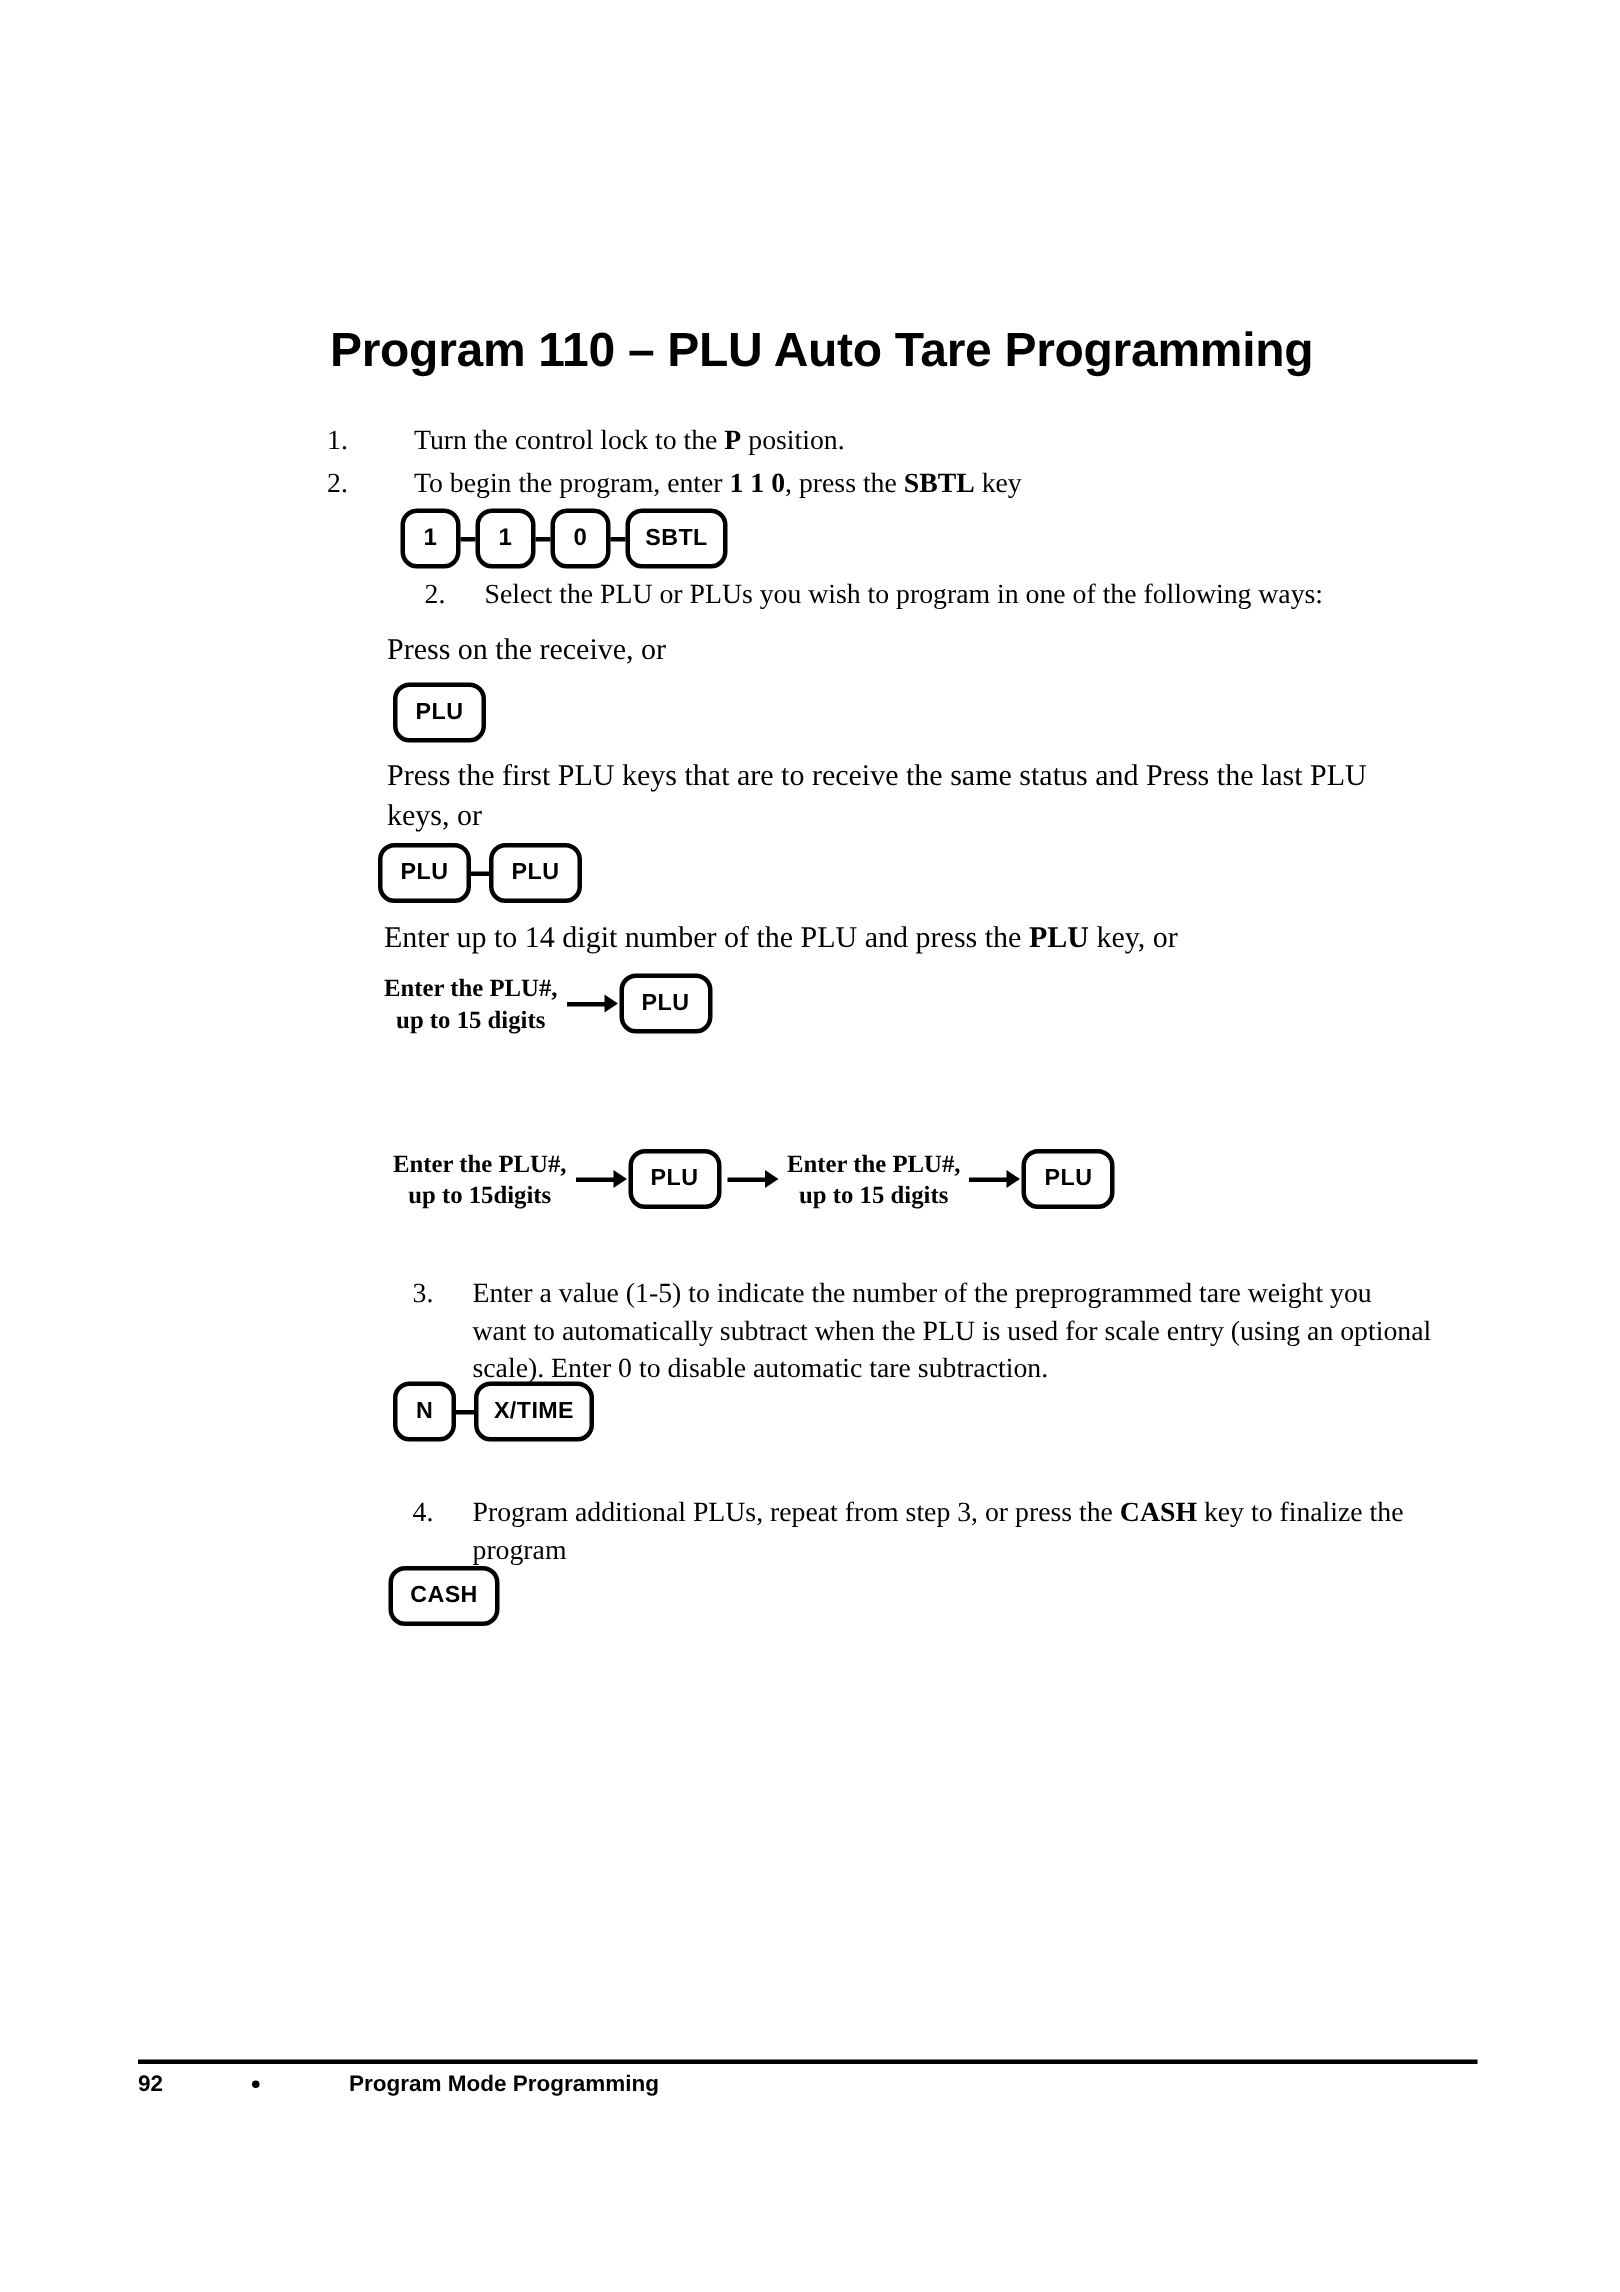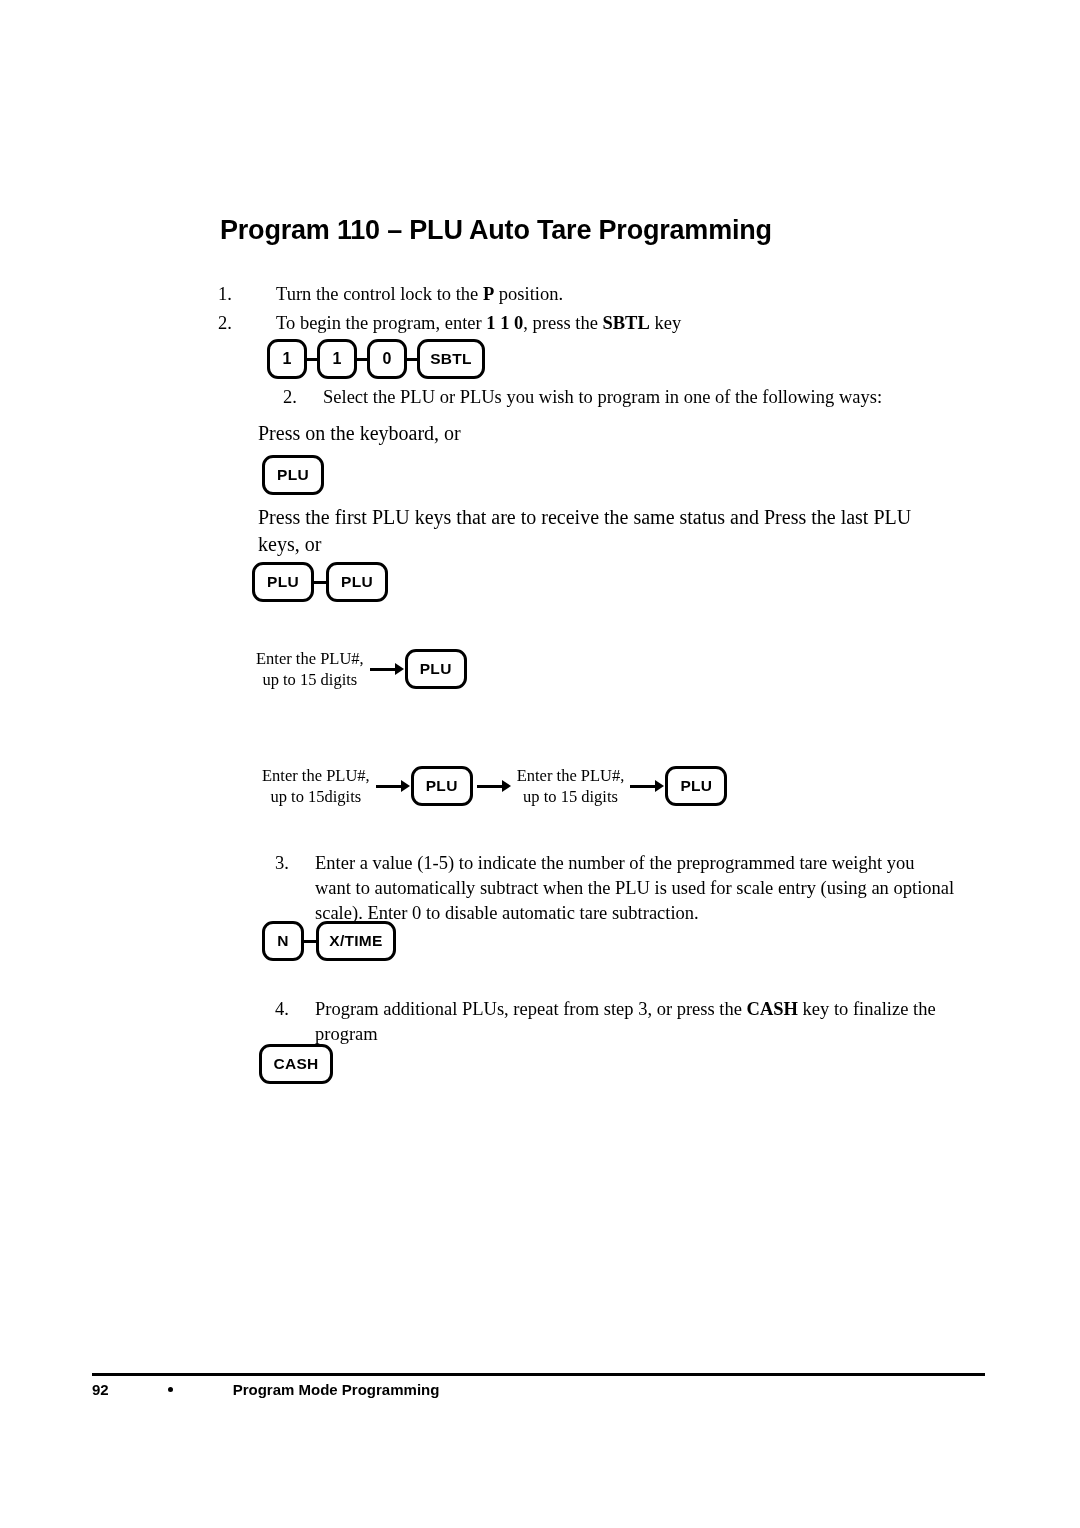--- a/index.html
+++ b/index.html
@@ -21,21 +21,21 @@
     inset: 0;
   }
 
   
   .doc-title {
     position: absolute;
     left: 220px;
     top: 215px;
     font-family: "Liberation Sans", "DejaVu Sans", sans-serif;
     font-weight: bold;
-    font-size: 27px;
+    font-size: 32px;
     letter-spacing: -0.2px;
     white-space: nowrap;
     text-align: center;
   }
 
   
   .step {
     position: absolute;
     display: flex;
     align-items: flex-start;
@@ -128,21 +128,21 @@
     border-left: 9px solid #000;
     border-top: 6px solid transparent;
     border-bottom: 6px solid transparent;
   }
   .arrow.pre { margin-right: 9px; margin-left: 6px; }
   .arrow.post { margin-left: 4px; margin-right: 14px; }
 
   
   .caption {
     font-family: "Liberation Serif", "DejaVu Serif", serif;
-    font-weight: normal;
+    font-weight: bold;
     font-size: 16.5px;
     line-height: 21px;
     text-align: center;
     white-space: nowrap;
     flex: 0 0 auto;
   }
   .caption .l2 { display: block; }
 
   
   .row-110sbtl  { left: 267px; top: 339px; }
@@ -216,34 +216,35 @@
     <div class="key small">0</div>
     <div class="connector short"></div>
     <div class="key sbtl">SBTL</div>
   </div>
 
   <div class="step step-2b">
     <span class="num">2.</span>
     <span class="body">Select the PLU or PLUs you wish to program in one of the following ways:</span>
   </div>
 
-  <div class="para para-keyboard">Press on the keyboard, or</div>
+  <div class="para para-keyboard">Press on the receive, or</div>
 
   <div class="keyrow row-plu1">
     <div class="key plu">PLU</div>
   </div>
 
   <div class="para para-firstplu">Press the first PLU keys that are to receive the same status and Press the last PLU keys, or</div>
 
   <div class="keyrow row-plu2">
     <div class="key plu">PLU</div>
     <div class="connector"></div>
     <div class="key plu">PLU</div>
   </div>
 
+  <div class="para para-14digit"><span>Enter up to 14 digit number of the PLU and press the </span><b>PLU</b><span> key, or</span></div>
 
   <div class="keyrow row-enter1">
     <div class="caption">
       <span>Enter the PLU#,</span>
       <span class="l2">up to 15 digits</span>
     </div>
     <div class="arrow pre"></div>
     <div class="key plu">PLU</div>
   </div>
 

